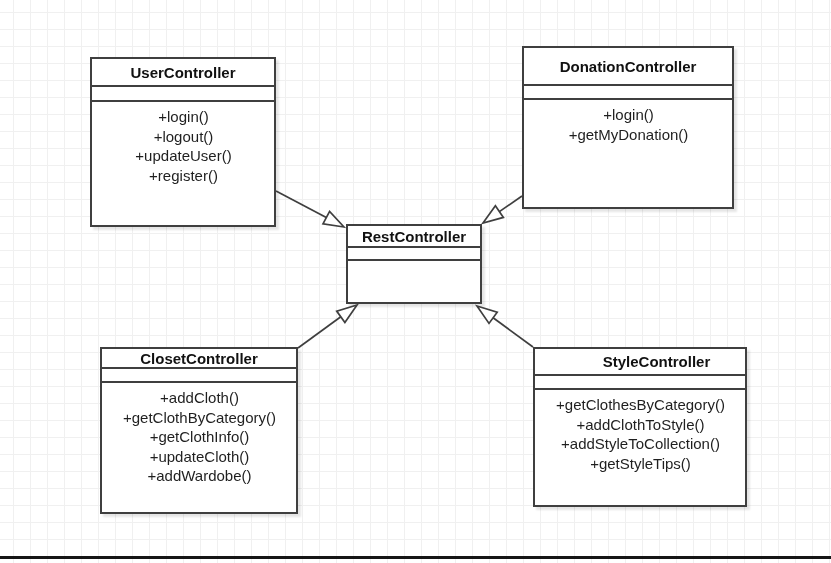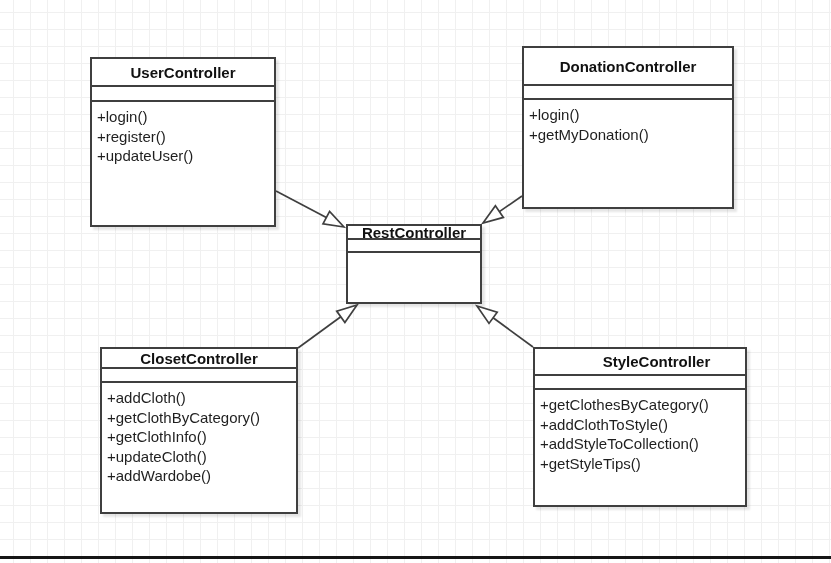--- a/index.html
+++ b/index.html
@@ -11,20 +11,21 @@
   .canvas {
     position: relative;
     width: 831px;
     height: 563px;
     background-color: #ffffff;
     background-image:
       linear-gradient(#f0f0f0 1px, transparent 1px),
       linear-gradient(90deg, #f0f0f0 1px, transparent 1px);
     background-size: 17px 17px;
     background-position: -4px -5px;
+    text-align: center;
   }
   .uml-class {
     position: absolute;
     background: #ffffff;
     border: 2px solid #3f3f3f;
     box-shadow: 3px 3px 2px rgba(0,0,0,0.10);
   }
   .uml-title {
     display: flex;
     align-items: center;
@@ -49,21 +50,21 @@
   
   #cls-user     { left: 90px;  top: 57px;  width: 186px; height: 170px; }
   #cls-user .uml-title { height: 28px; }
   #cls-user .uml-attrs { height: 15px; }
 
   #cls-donation { left: 522px; top: 46px;  width: 212px; height: 163px; }
   #cls-donation .uml-title { height: 38px; }
   #cls-donation .uml-attrs { height: 14px; }
 
   #cls-rest     { left: 346px; top: 224px; width: 136px; height: 80px; }
-  #cls-rest .uml-title { height: 14px; }
+  #cls-rest .uml-title { height: 22px; }
   #cls-rest .uml-attrs { height: 13px; }
 
   #cls-closet   { left: 100px; top: 347px; width: 198px; height: 167px; }
   #cls-closet .uml-title { height: 20px; }
   #cls-closet .uml-attrs { height: 14px; }
 
   #cls-style    { left: 533px; top: 347px; width: 214px; height: 160px; }
   #cls-style .uml-title { height: 27px; padding-left: 33px; }
   #cls-style .uml-attrs { height: 14px; }
 
@@ -97,22 +98,23 @@
 </head>
 <body>
 
 <div class="canvas">
 
   <div class="uml-class" id="cls-user">
     <div class="uml-title">UserController</div>
     <div class="uml-attrs"></div>
     <div class="uml-methods">
       <div class="m">+login()</div>
+      <div class="m">+logout()</div>
+      <div class="m">+updateUser()</div>
       <div class="m">+register()</div>
-      <div class="m">+updateUser()</div>
     </div>
   </div>
 
   <div class="uml-class" id="cls-donation">
     <div class="uml-title">DonationController</div>
     <div class="uml-attrs"></div>
     <div class="uml-methods">
       <div class="m">+login()</div>
       <div class="m">+getMyDonation()</div>
     </div>

